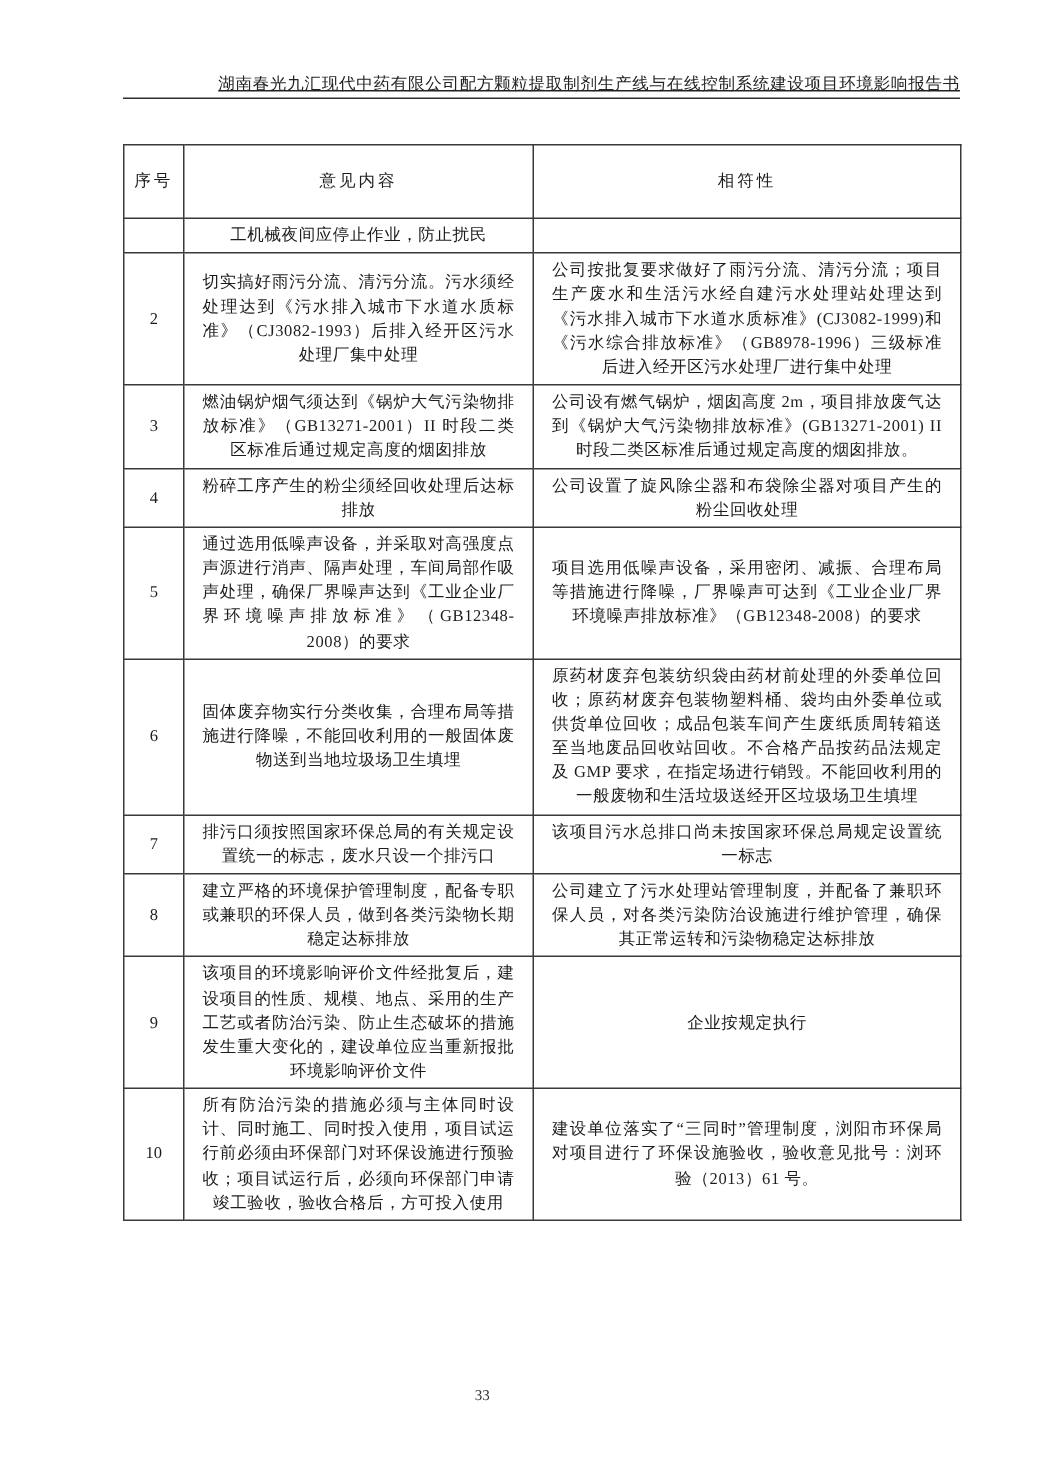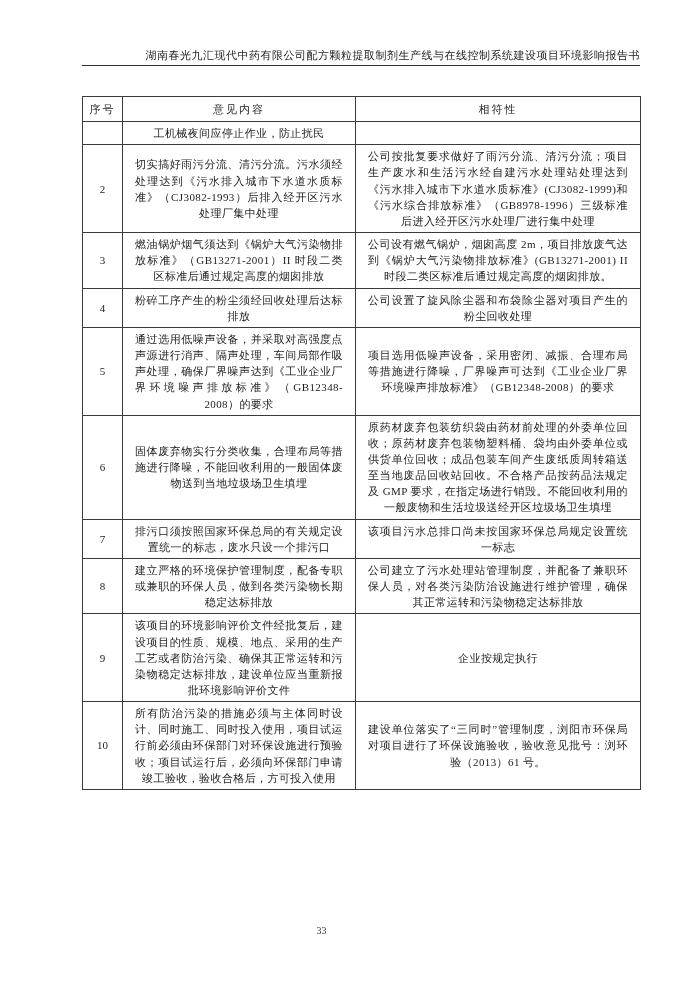--- a/index.html
+++ b/index.html
@@ -18,20 +18,21 @@
   .page-header {
     position: absolute;
     left: 82px;
     top: 48px;
     width: 558px;
     text-align: right;
     font-size: 11px;
     letter-spacing: 0.5px;
     white-space: nowrap;
     color: #222;
+    text-decoration: underline;
   }
   .header-rule {
     position: absolute;
     left: 82px;
     top: 65px;
     width: 558px;
     height: 0;
     border-top: 1.5px solid #2f2f2f;
   }
   .doc-table {
@@ -47,21 +48,21 @@
   .doc-table th, .doc-table td {
     border: 1px solid #3a3a3a;
     vertical-align: middle;
     padding: 3px 12px;
     line-height: 1.47;
     font-weight: normal;
   }
   .doc-table { border: 1.5px solid #2f2f2f; }
   .doc-table th {
     text-align: center;
-    padding: 4px 2px;
+    padding: 16px 2px;
     letter-spacing: 2px;
   }
   .cell-no {
     text-align: center;
   }
   .cell-text {
     text-align: justify;
     text-align-last: center;
     letter-spacing: 0.4px;
   }
@@ -139,21 +140,21 @@
   </tr>
 
   <tr>
     <td class="cell-no">8</td>
     <td class="cell-text">建立严格的环境保护管理制度，配备专职或兼职的环保人员，做到各类污染物长期稳定达标排放</td>
     <td class="cell-text">公司建立了污水处理站管理制度，并配备了兼职环保人员，对各类污染防治设施进行维护管理，确保其正常运转和污染物稳定达标排放</td>
   </tr>
 
   <tr>
     <td class="cell-no">9</td>
-    <td class="cell-text">该项目的环境影响评价文件经批复后，建设项目的性质、规模、地点、采用的生产工艺或者防治污染、确保其正常运转和污染物稳定达标排放，建设单位应当重新报批环境影响评价文件</td>
+    <td class="cell-text">该项目的环境影响评价文件经批复后，建设项目的性质、规模、地点、采用的生产工艺或者防治污染、防止生态破坏的措施发生重大变化的，建设单位应当重新报批环境影响评价文件</td>
     <td class="cell-text">企业按规定执行</td>
   </tr>
 
   <tr>
     <td class="cell-no">10</td>
     <td class="cell-text">所有防治污染的措施必须与主体同时设计、同时施工、同时投入使用，项目试运行前必须由环保部门对环保设施进行预验收；项目试运行后，必须向环保部门申请竣工验收，验收合格后，方可投入使用</td>
     <td class="cell-text">建设单位落实了“三同时”管理制度，浏阳市环保局对项目进行了环保设施验收，验收意见批号：浏环验（2013）61 号。</td>
   </tr>
 </tbody>
 </table>

